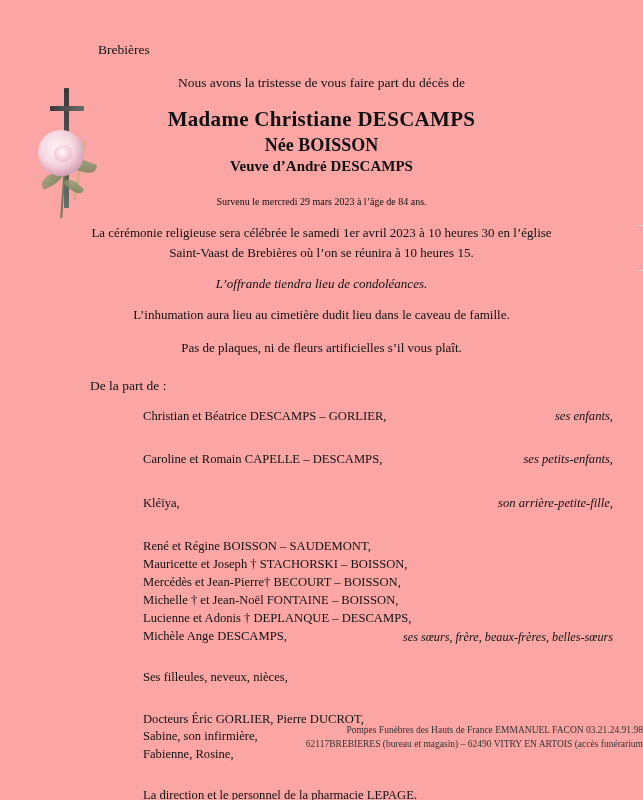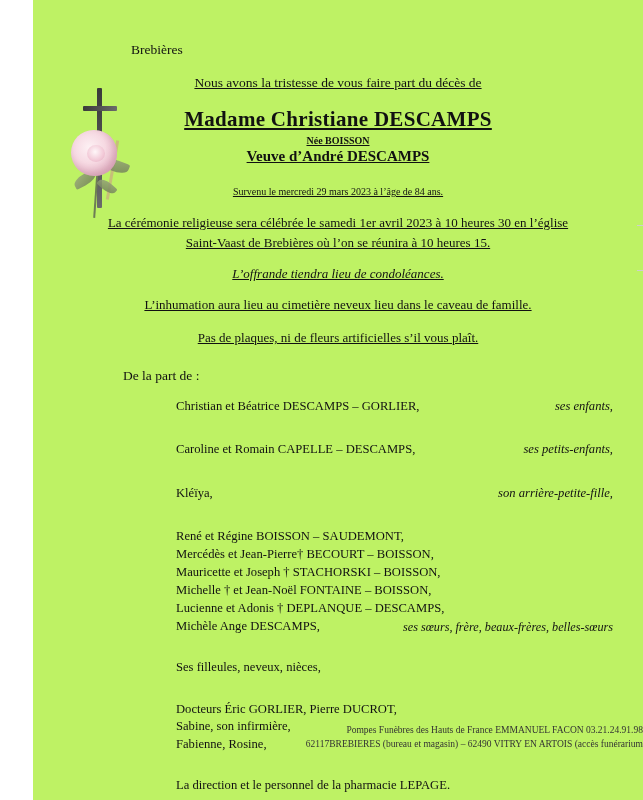--- a/index.html
+++ b/index.html
@@ -11,22 +11,21 @@
     width: 643px;
     height: 800px;
     position: relative;
     font-family: "Liberation Serif", serif;
     color: #111111;
     overflow: hidden;
   }
   .page {
     position: absolute;
     inset: 0;
-    background: #bef264;
-    margin-left: 33px;
+    background: #fca5a5;
   }
 
   
   .decor {
     position: absolute;
     left: 34px;
     top: 88px;
     width: 78px;
     height: 135px;
   }
@@ -103,33 +102,33 @@
     font-size: 13.5px;
   }
 
   .content {
     position: absolute;
     left: 0;
     right: 0;
     top: 70px;
   }
 
-  .center { text-align: center; text-decoration: underline; }
+  .center { text-align: center; }
   .intro {
     font-size: 13.5px;
     margin-top: 5px;
   }
   .name {
     font-size: 21px;
     font-weight: bold;
     letter-spacing: .3px;
     margin-top: 16px;
   }
   .nee {
-    font-size: 10px;
+    font-size: 18px;
     font-weight: bold;
     margin-top: 3px;
   }
   .veuve {
     font-size: 15px;
     font-weight: bold;
     margin-top: 2px;
   }
   .survenu {
     font-size: 10px;
@@ -243,21 +242,21 @@
     <div class="center intro">Nous avons la tristesse de vous faire part du décès de</div>
     <div class="center name">Madame Christiane DESCAMPS</div>
     <div class="center nee">Née BOISSON</div>
     <div class="center veuve">Veuve d’André DESCAMPS</div>
     <div class="center survenu">Survenu le mercredi 29 mars 2023 à l’âge de 84 ans.</div>
     <div class="center ceremony">
       <div>La cérémonie religieuse sera célébrée le samedi 1er avril 2023 à 10 heures 30 en l’église</div>
       <div>Saint-Vaast de Brebières où l’on se réunira à 10 heures 15.</div>
     </div>
     <div class="center offrande">L’offrande tiendra lieu de condoléances.</div>
-    <div class="center inhumation">L’inhumation aura lieu au cimetière neveux lieu dans le caveau de famille.</div>
+    <div class="center inhumation">L’inhumation aura lieu au cimetière dudit lieu dans le caveau de famille.</div>
     <div class="center plaques">Pas de plaques, ni de fleurs artificielles s’il vous plaît.</div>
 
     <div class="departpart">De la part de :</div>
 
     <div class="family">
 
       <div class="fam-row">
         <div class="fam-left">
           <div class="fam-line">Christian et Béatrice DESCAMPS – GORLIER,</div>
         </div>
@@ -273,22 +272,22 @@
 
       <div class="fam-row">
         <div class="fam-left">
           <div class="fam-line">Kléïya,</div>
         </div>
         <div class="fam-rel">son arrière-petite-fille,</div>
       </div>
 
       <div class="group-block">
         <div class="fam-line">René et Régine BOISSON – SAUDEMONT,</div>
+        <div class="fam-line">Mauricette et Joseph † STACHORSKI – BOISSON,</div>
         <div class="fam-line">Mercédès et Jean-Pierre† BECOURT – BOISSON,</div>
-        <div class="fam-line">Mauricette et Joseph † STACHORSKI – BOISSON,</div>
         <div class="fam-line">Michelle † et Jean-Noël FONTAINE – BOISSON,</div>
         <div class="fam-line">Lucienne et Adonis † DEPLANQUE – DESCAMPS,</div>
         <div class="group-last">
           <div class="fam-line">Michèle Ange DESCAMPS,</div>
           <div class="fam-rel">ses sœurs, frère, beaux-frères, belles-sœurs</div>
         </div>
       </div>
 
       <div class="simple">Ses filleules, neveux, nièces,</div>
 

